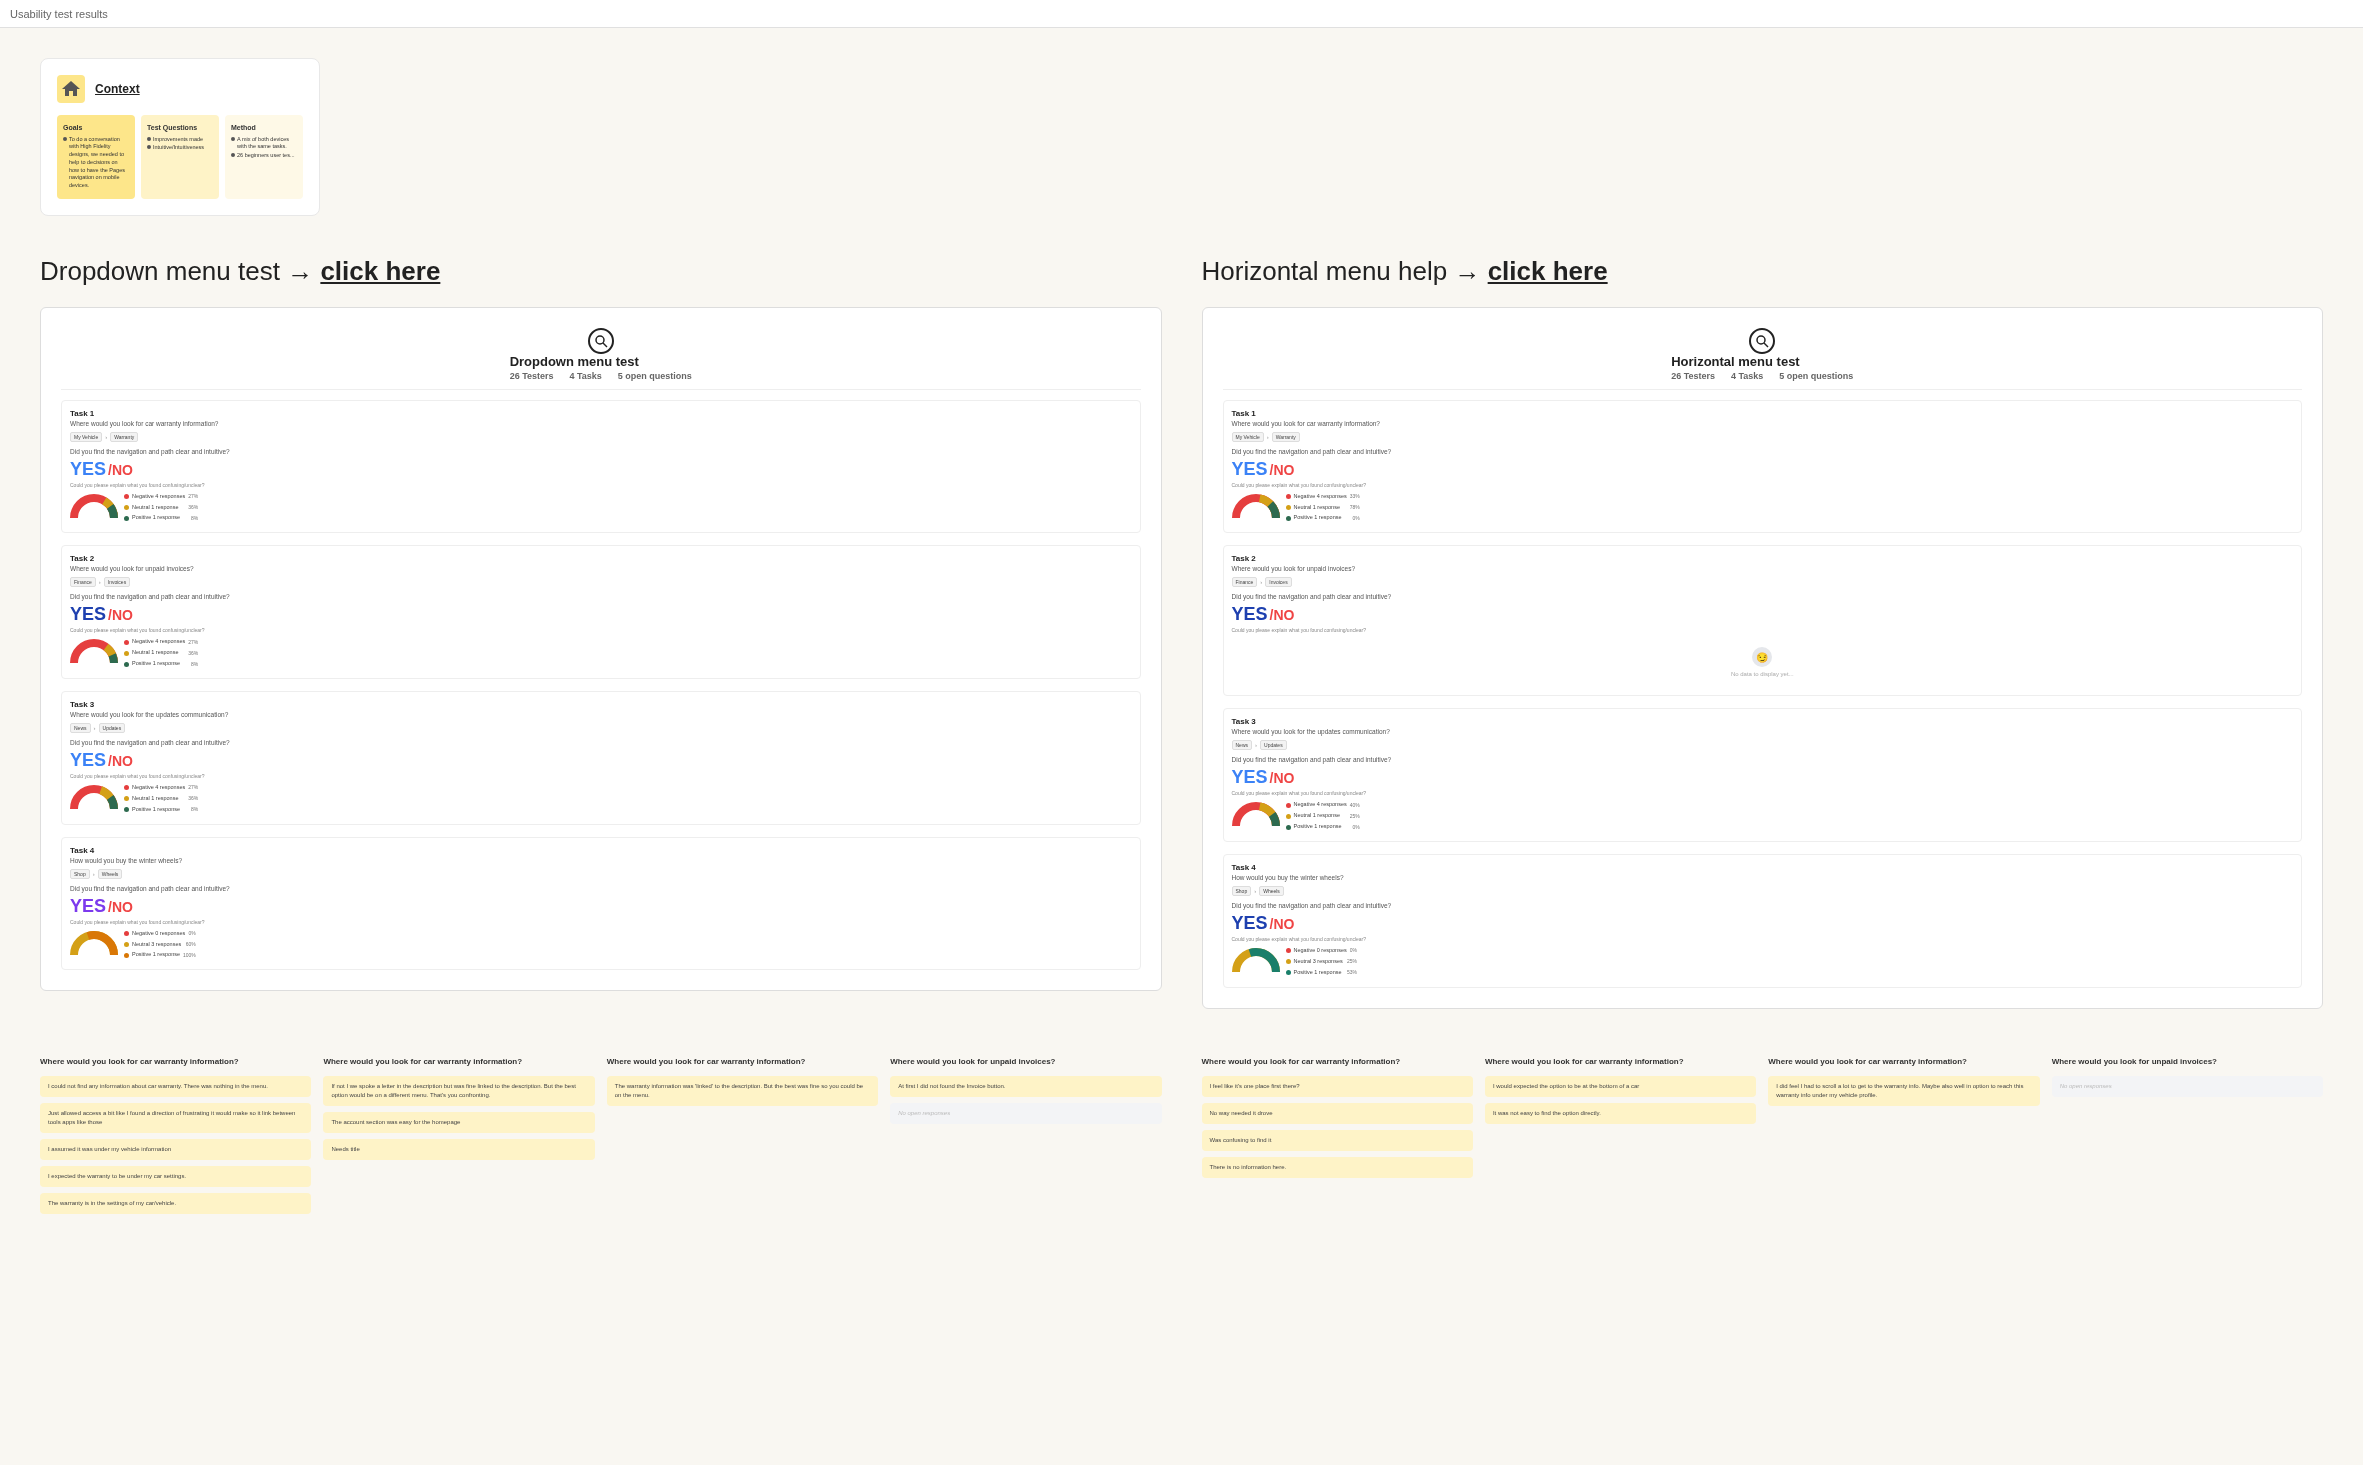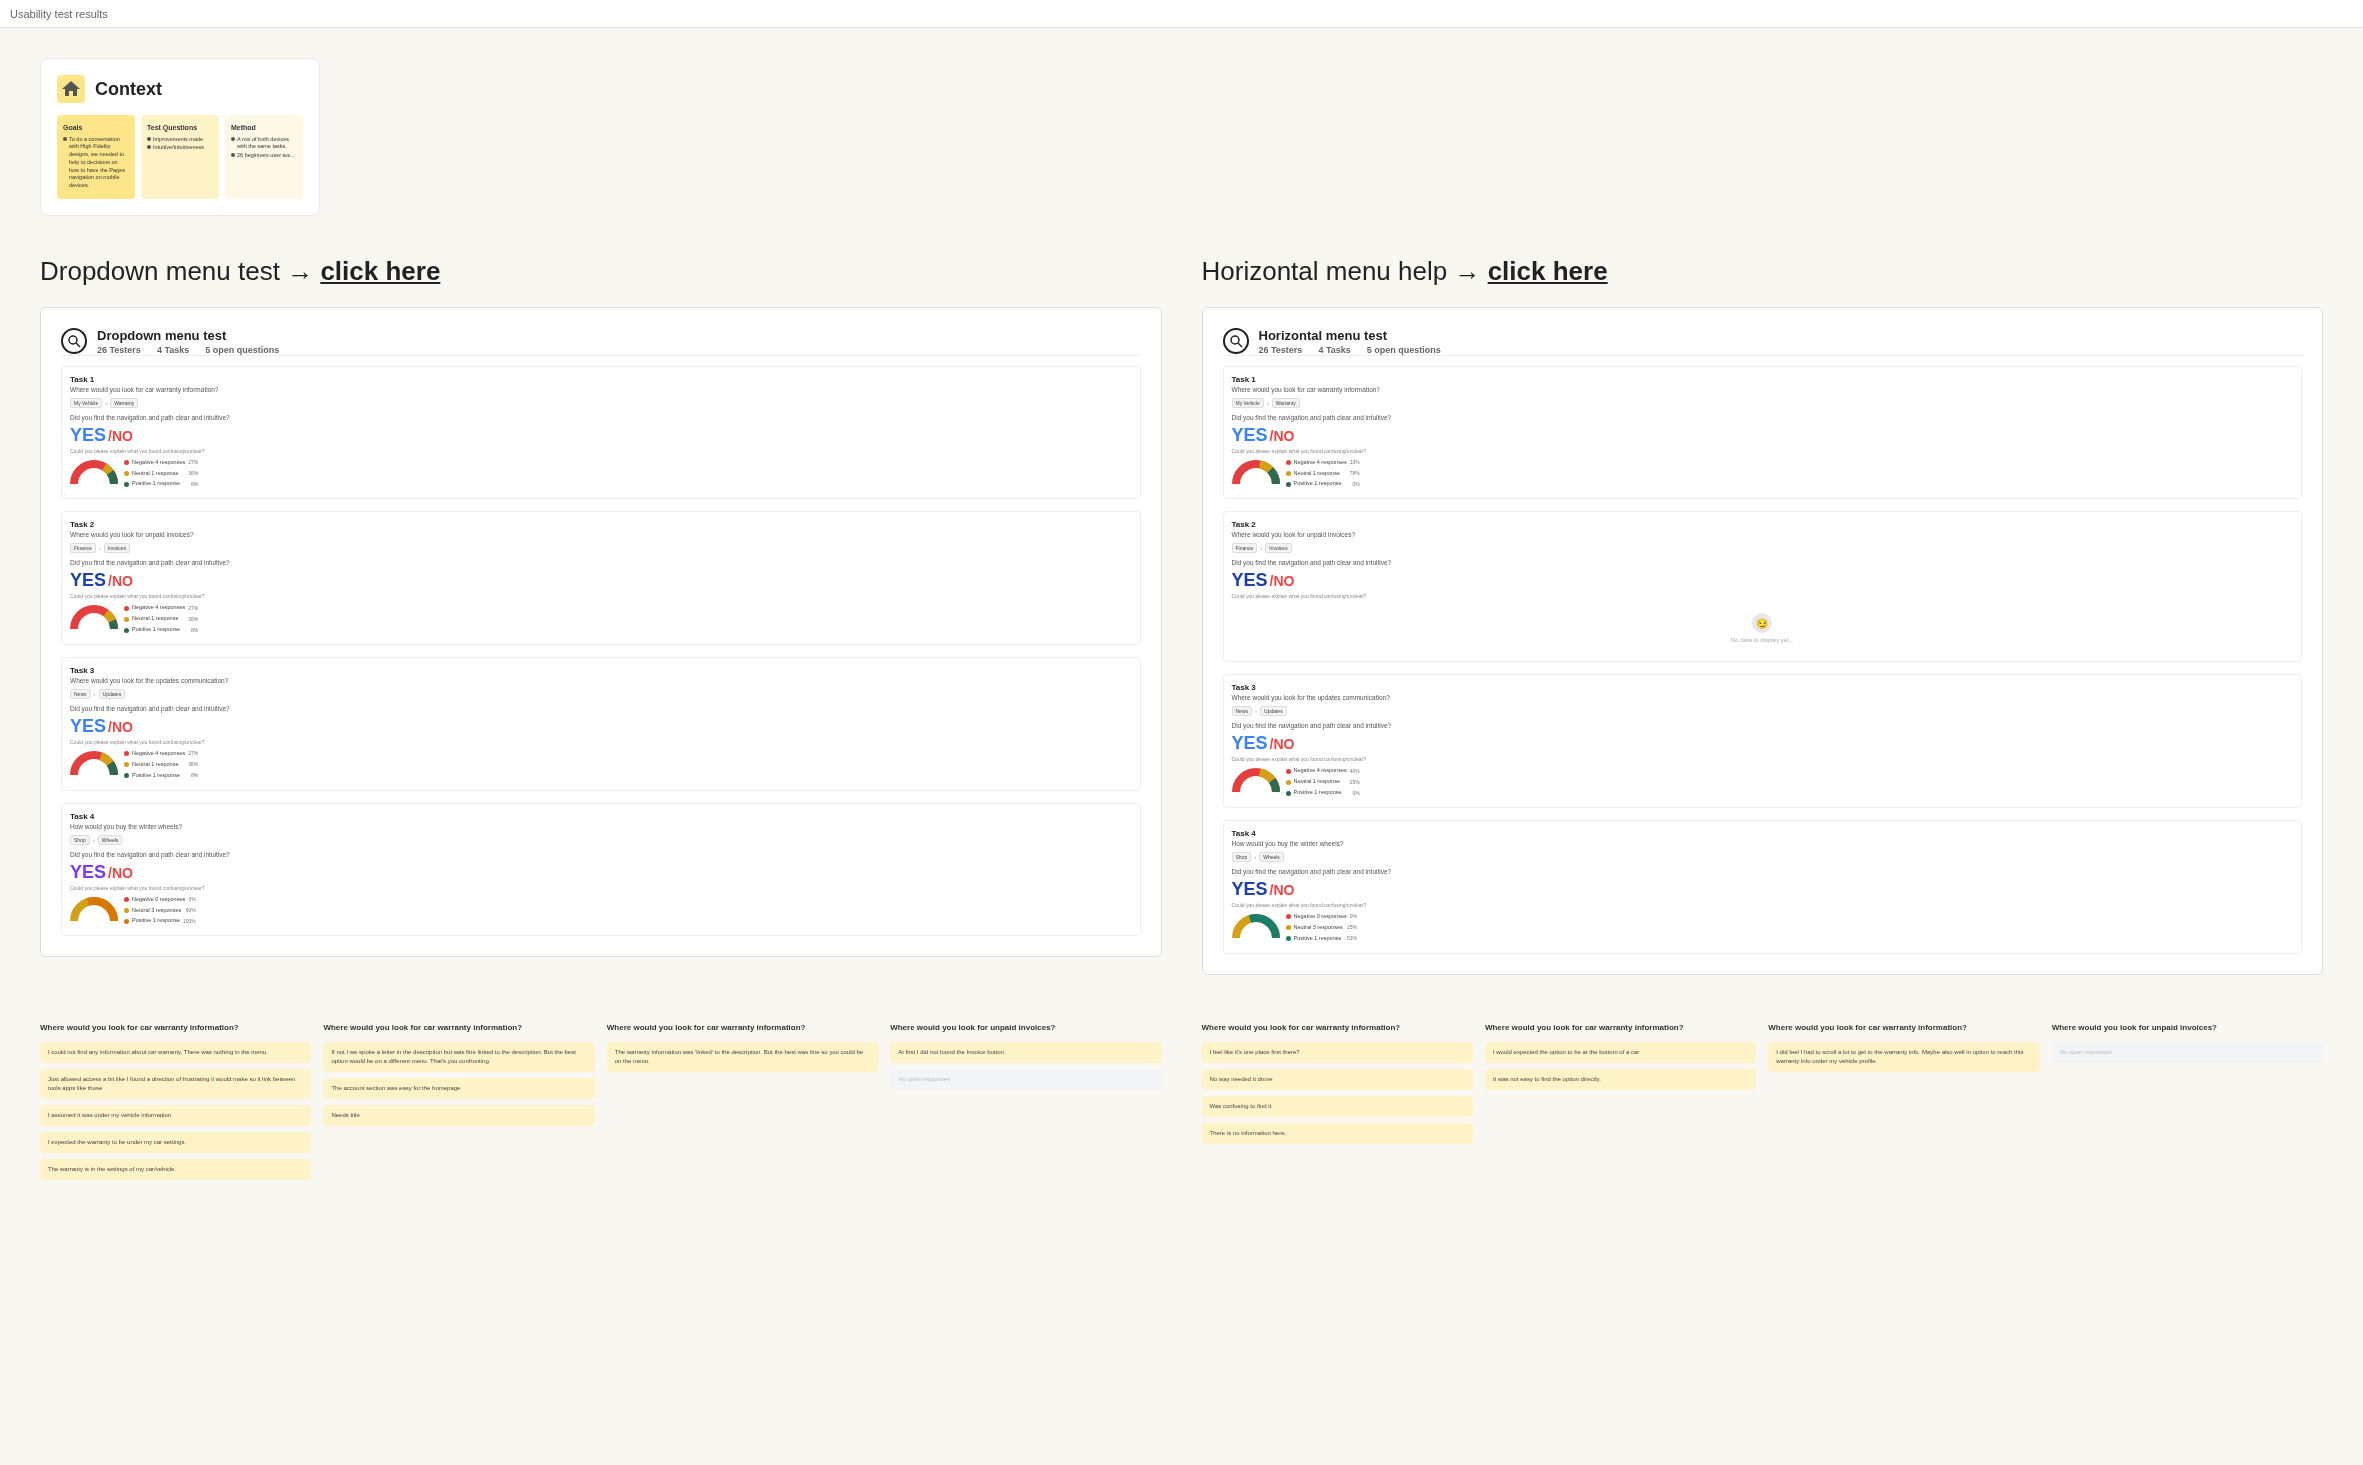--- a/index.html
+++ b/index.html
@@ -45,22 +45,23 @@
       display: flex;
       align-items: center;
       gap: 10px;
       margin-bottom: 12px;
     }
     .context-icon {
       width: 28px;
       height: 28px;
     }
     .context-title {
-      font-size: 18px;
+      font-size: 12px;
       font-weight: 600;
+      text-decoration: underline;
     }
     .context-cards-row {
       display: flex;
       gap: 6px;
     }
     .context-mini-card {
       flex: 1;
       border-radius: 4px;
       padding: 8px 6px;
       font-size: 7px;
@@ -118,24 +119,24 @@
       background: #fff;
       border: 1px solid #ddd;
       border-radius: 6px;
       padding: 20px;
       min-height: 480px;
     }
 
     .preview-header {
       display: flex;
       align-items: center;
-      gap: 10px;
       margin-bottom: 8px;
-      padding-bottom: 0;
+      padding-bottom: 8px;
       border-bottom: 1px solid #eee;
+      flex-direction: column;
     }
     .preview-icon {
       width: 26px;
       height: 26px;
       border: 2px solid #222;
       border-radius: 50%;
       display: flex;
       align-items: center;
       justify-content: center;
       font-size: 12px;

